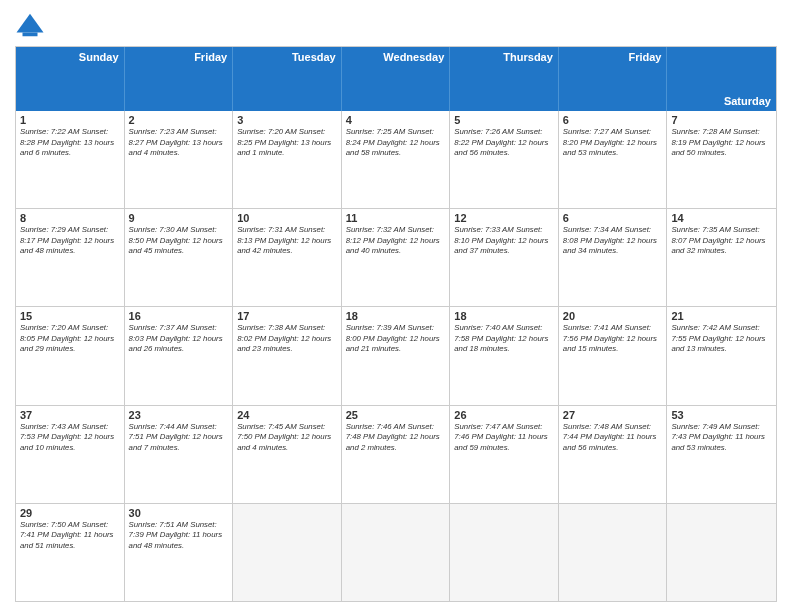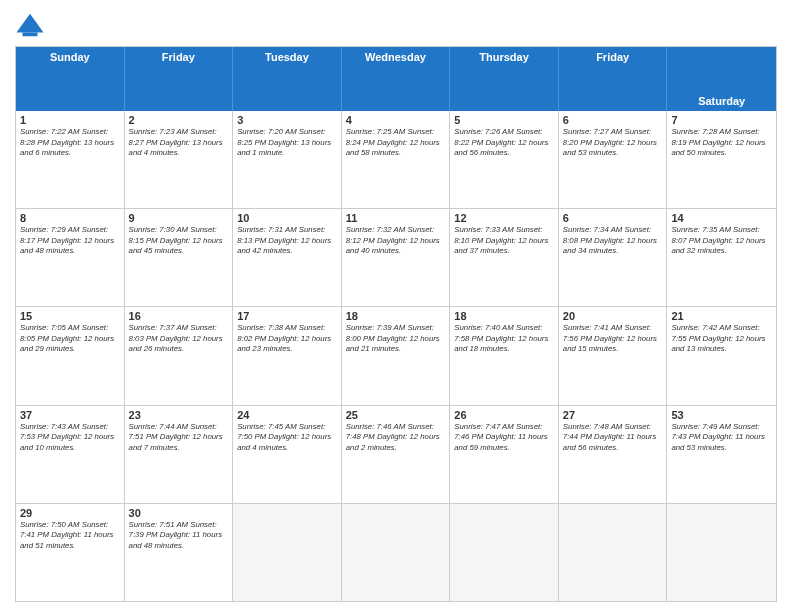--- a/index.html
+++ b/index.html
@@ -63,21 +63,21 @@
     .cal-header {
       display: grid;
       grid-template-columns: repeat(7, 1fr);
       background: #2176c7;
     }
     .cal-header-cell {
       color: #fff;
       font-weight: bold;
       font-size: 11px;
       padding: 4px 5px;
-      text-align: center;
+      text-align: right;
       border-right: 1px solid #4a93d4;
     }
     .cal-header-cell:last-child { border-right: none; margin-top: 44px; }
     .cal-body {
       flex: 1;
       display: flex;
       flex-direction: column;
     }
     .cal-row {
       display: grid;
@@ -196,21 +196,21 @@
           <div class="cal-cell">
             <span class="day-num">8</span>
             <div class="info">Sunrise: 7:29 AM
 Sunset: 8:17 PM
 Daylight: 12 hours
 and 48 minutes.</div>
           </div>
           <div class="cal-cell">
             <span class="day-num">9</span>
             <div class="info">Sunrise: 7:30 AM
-Sunset: 8:15 PM
+Sunset: 8:50 PM
 Daylight: 12 hours
 and 45 minutes.</div>
           </div>
           <div class="cal-cell">
             <span class="day-num">10</span>
             <div class="info">Sunrise: 7:31 AM
 Sunset: 8:13 PM
 Daylight: 12 hours
 and 42 minutes.</div>
           </div>
@@ -239,21 +239,21 @@
             <span class="day-num">14</span>
             <div class="info">Sunrise: 7:35 AM
 Sunset: 8:07 PM
 Daylight: 12 hours
 and 32 minutes.</div>
           </div>
         </div>
         <div class="cal-row">
           <div class="cal-cell">
             <span class="day-num">15</span>
-            <div class="info">Sunrise: 7:05 AM
+            <div class="info">Sunrise: 7:20 AM
 Sunset: 8:05 PM
 Daylight: 12 hours
 and 29 minutes.</div>
           </div>
           <div class="cal-cell">
             <span class="day-num">16</span>
             <div class="info">Sunrise: 7:37 AM
 Sunset: 8:03 PM
 Daylight: 12 hours
 and 26 minutes.</div>

